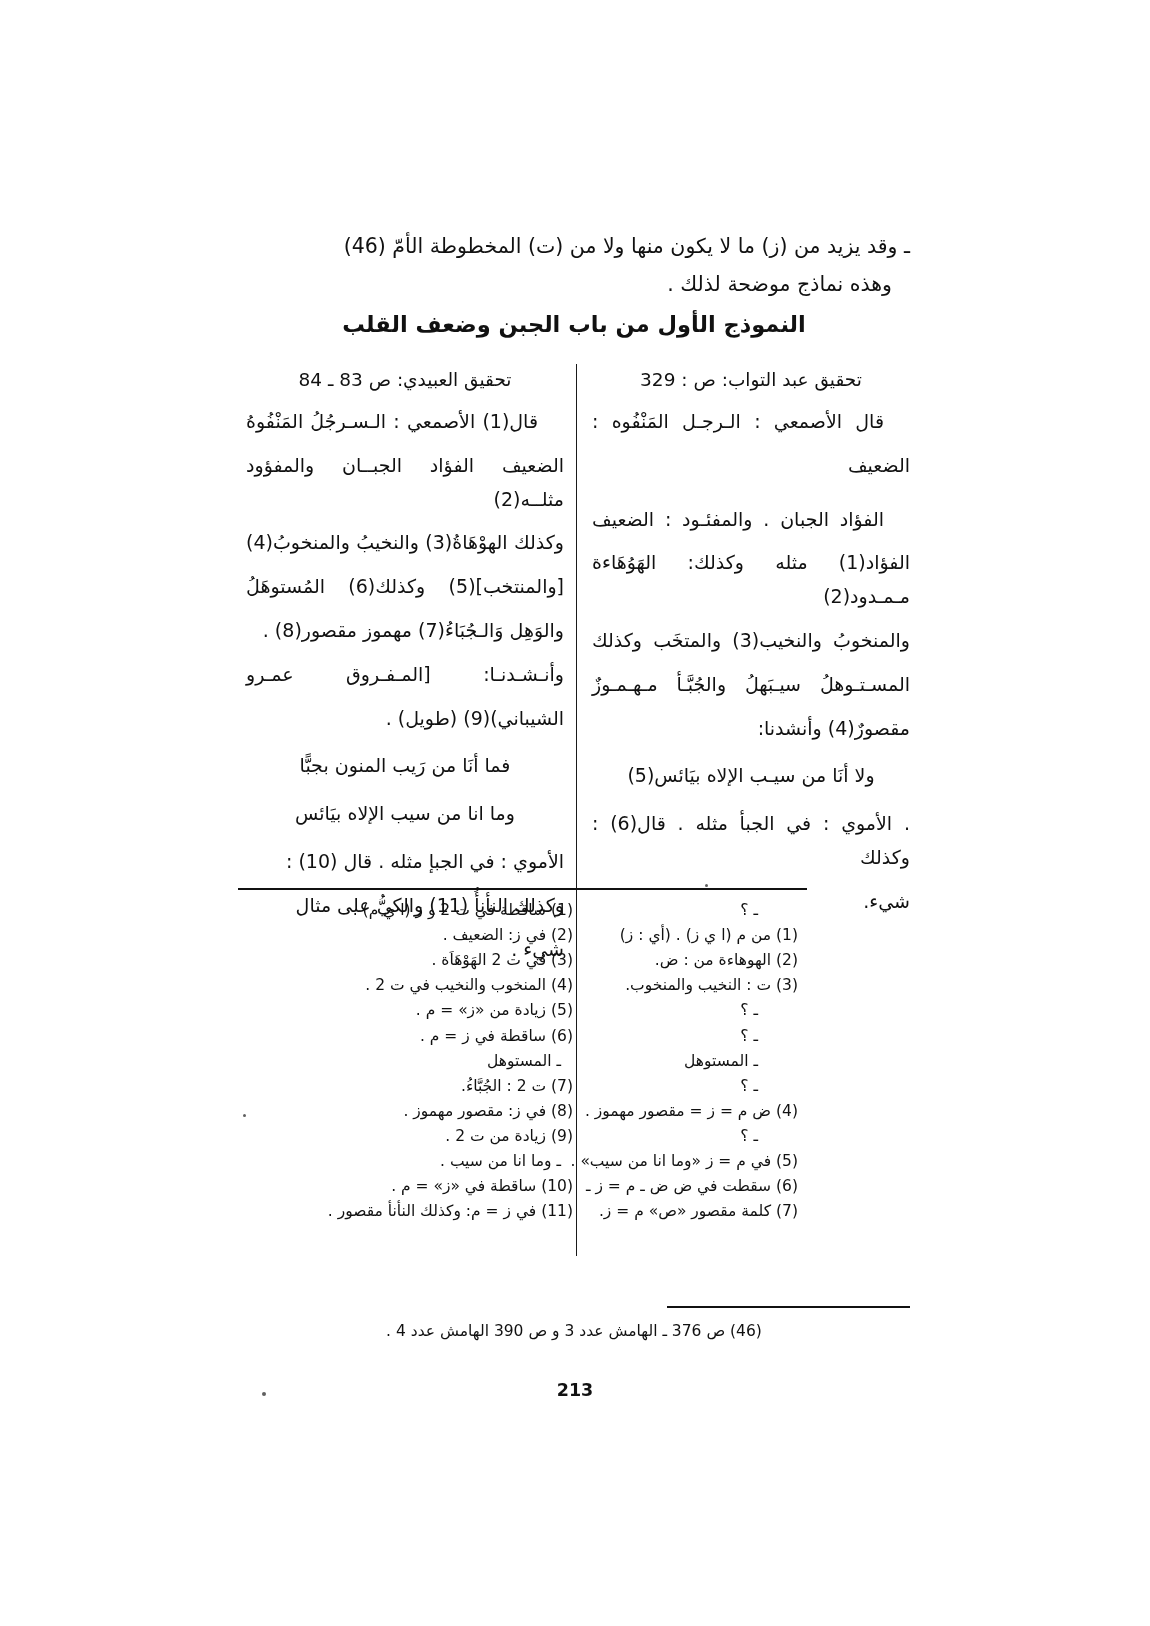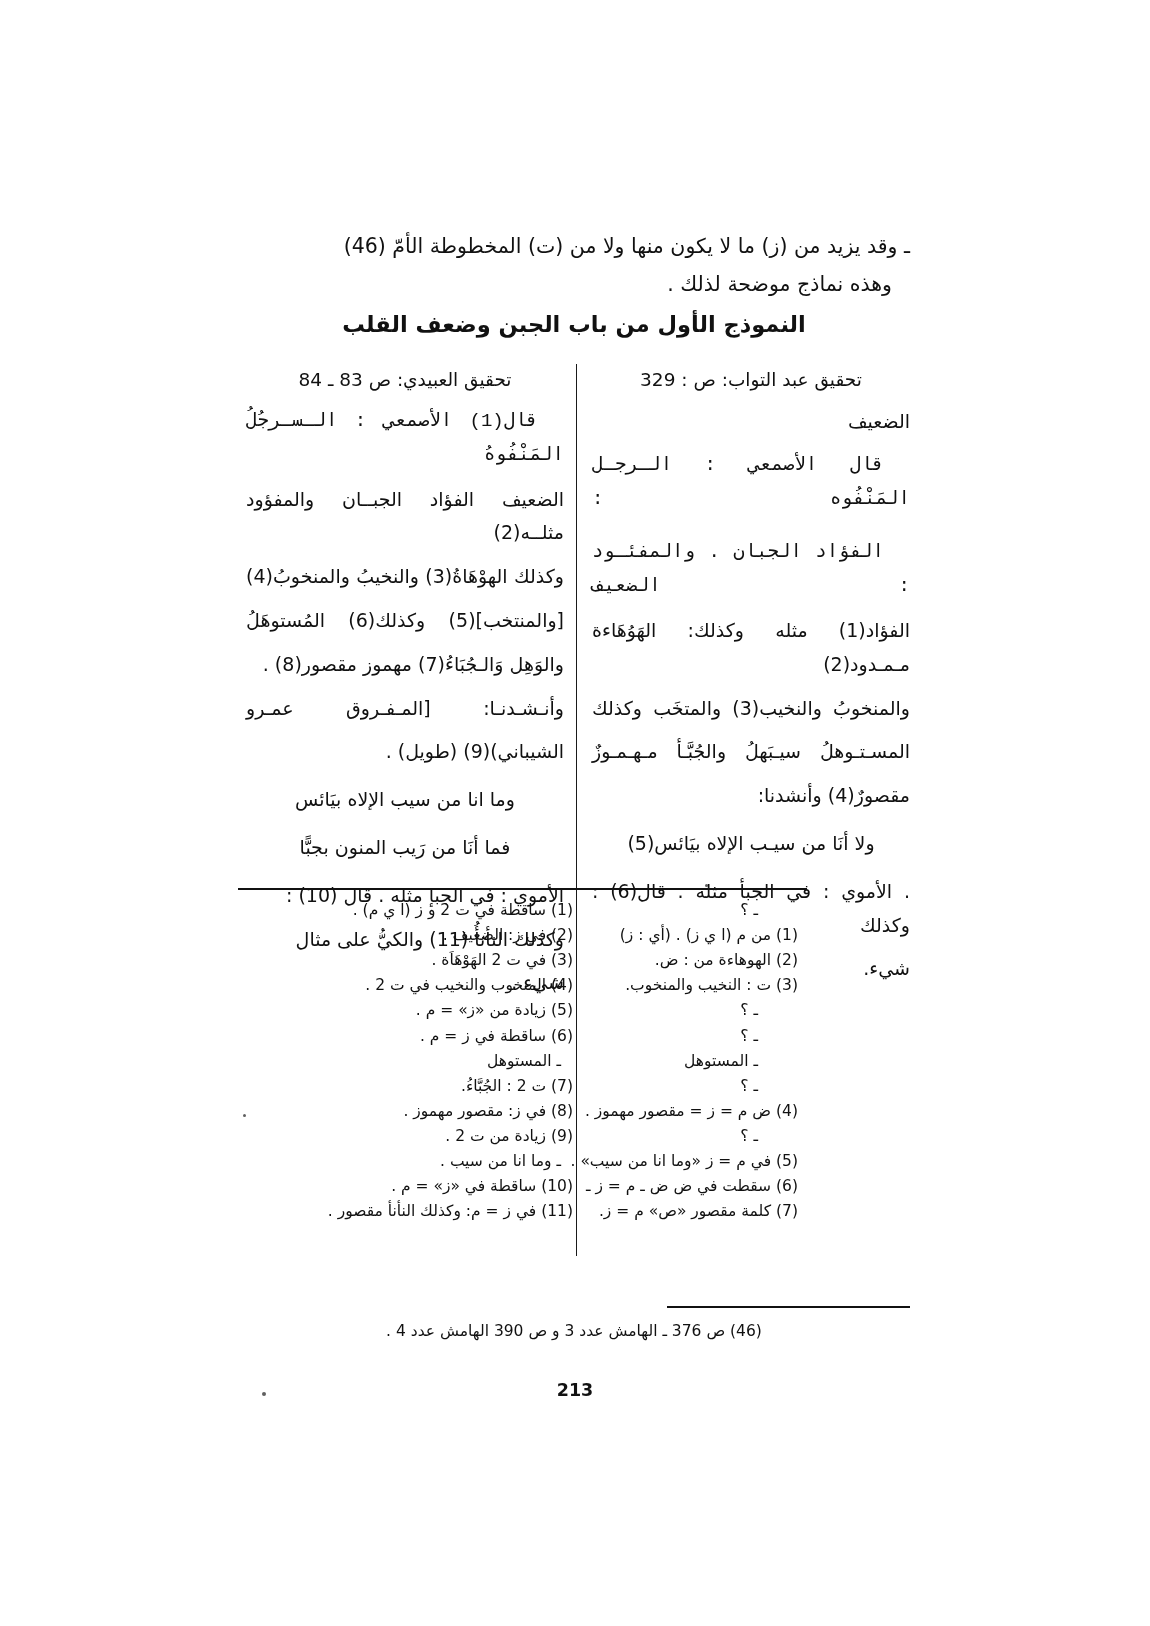--- a/index.html
+++ b/index.html
@@ -91,21 +91,21 @@
     margin-bottom: 8px;
     white-space: nowrap;
   }
   .col.left .col-head { text-align: center; }
 
   .para {
     text-align: justify;
     text-align-last: justify;
     margin-bottom: 10px;
   }
-  .para.indent { text-indent: 26px; font-family: Liberation Mono, monospace; }
+  .para.indent { text-indent: 26px; }
   .para.nojust { text-align: right; text-align-last: right; }
   .verse {
     text-align: center;
     text-align-last: center;
     margin: 14px 0;
   }
   .gap-s { height: 10px; }
 
   
   .hr-right {
@@ -191,44 +191,44 @@
       <span class="ln l2">وهذه نماذج موضحة لذلك .</span>
     </div>
 
     <div class="section-title">النموذج الأول من باب الجبن وضعف القلب</div>
 
     <div class="cols">
       <div class="vline"></div>
 
       <div class="col right">
         <div class="col-head">تحقيق عبد التواب: ص : 329</div>
+        <div class="para indent">قال الأصمعي : الـرجـل المَنْفُوه :</div>
         <div class="para nojust">الضعيف</div>
-        <div class="para indent">قال الأصمعي : الـرجـل المَنْفُوه :</div>
         <div class="gap-s"></div>
         <div class="para indent">الفؤاد الجبان . والمفئـود : الضعيف</div>
         <div class="para">الفؤاد(1) مثله وكذلك: الهَوُهَاءة مـمـدود(2)</div>
         <div class="para">والمنخوبُ والنخيب(3) والمتخَب وكذلك</div>
         <div class="para">المسـتـوهلُ سيـبَهلُ والجُبَّـأ مـهـمـوزٌ</div>
         <div class="para nojust">مقصورٌ(4) وأنشدنا:</div>
         <div class="verse">ولا أنَا من سيـب الإلاه بيَائس(5)</div>
         <div class="para">. الأموي : في الجبأ مثله . قال(6) : وكذلك</div>
         <div class="para nojust">شيء.</div>
       </div>
 
       <div class="col left">
         <div class="col-head">تحقيق العبيدي: ص 83 ـ 84</div>
         <div class="para indent">قال(1) الأصمعي : الـسـرجُلُ المَنْفُوهُ</div>
         <div class="para">الضعيف الفؤاد الجبــان والمفؤود مثلــه(2)</div>
         <div class="para">وكذلك الهوْهَاةُ(3) والنخيبُ والمنخوبُ(4)</div>
         <div class="para">[والمنتخب](5)    وكذلك(6)    المُستوهَلُ</div>
         <div class="para nojust">والوَهِل وَالـجُبَاءُ(7) مهموز مقصور(8) .</div>
         <div class="para">وأنـشـدنـا: [المـفـروق عمـرو</div>
         <div class="para nojust">الشيباني)(9) (طويل) .</div>
+        <div class="verse">فما أنَا من رَيب المنون بجبًّا</div>
         <div class="verse">وما انا من سيب الإلاه بيَائس</div>
-        <div class="verse">فما أنَا من رَيب المنون بجبًّا</div>
         <div class="para nojust">الأموي : في الجبإ مثله . قال (10) :</div>
         <div class="para nojust">وكذلك النأنأُ (11) والكيُّ على مثال</div>
         <div class="para nojust">شيء .</div>
       </div>
     </div>
 
     <div class="hr-right"></div>
     <div class="hr-left"></div>
 
     <div class="fn-block right">

